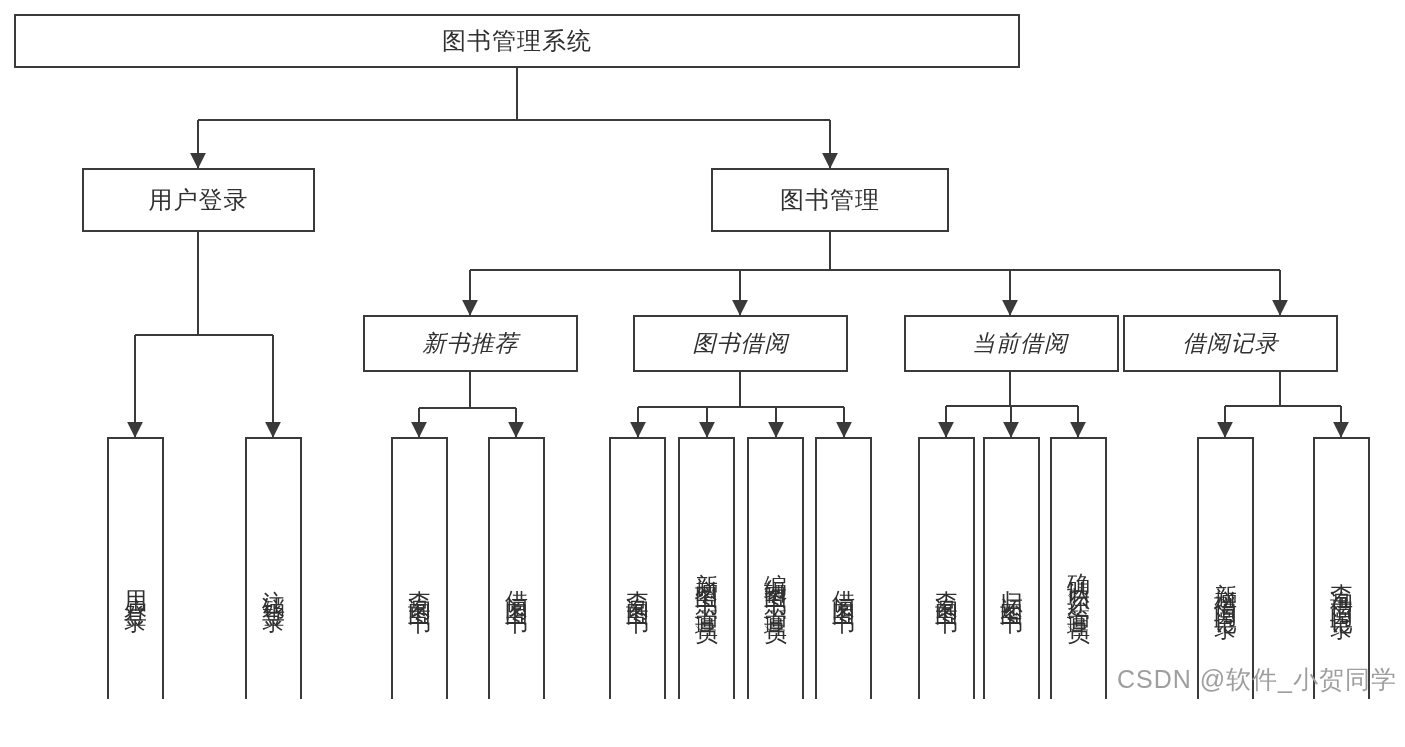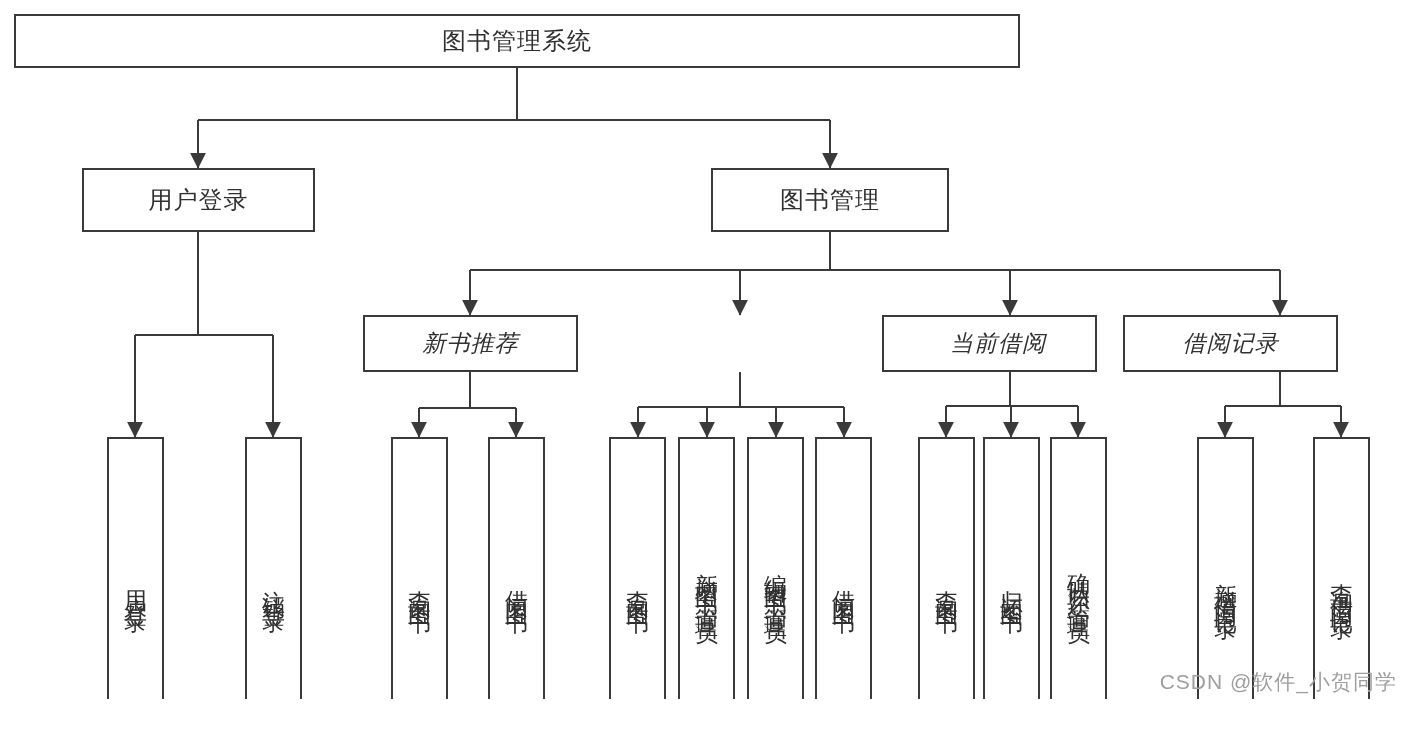--- a/index.html
+++ b/index.html
@@ -64,21 +64,21 @@
     font-size: 23px;
     letter-spacing: 7px;
     line-height: 1;
     color: var(--text);
     white-space: nowrap;
   }
   .watermark {
     position: absolute;
     right: 8px;
     bottom: 3px;
-    font-size: 21px;
+    font-size: 25px;
     color: var(--watermark);
     letter-spacing: 1px;
     z-index: 2;
     text-align: right;
   }
 </style>
 </head>
 <body>
 
 <div class="canvas">
@@ -144,21 +144,22 @@
       <line x1="1341" y1="406" x2="1341" y2="437" marker-end="url(#arrowhead)"></line>
     </g>
   </svg>
 
   <div class="node root">图书管理系统</div>
 
   <div class="node l2" style="left:82px; width:233px;">用户登录</div>
   <div class="node l2" style="left:711px; width:238px;">图书管理</div>
 
   <div class="node l3" style="left:363px;">新书推荐</div>
-  <div class="node l3" style="left:882px;padding-left:17px;">当前借阅</div>
+  <div class="node l3" style="left:633px;">图书借阅</div>
+  <div class="node l3" style="left:904px;padding-left:17px;">当前借阅</div>
   <div class="node l3" style="left:1123px;">借阅记录</div>
 
   <div class="vnode" style="left:107px;">
     <span class="vtext">用户登录</span>
   </div>
   <div class="vnode" style="left:245px;">
     <span class="vtext">注销登录</span>
   </div>
 
   <div class="vnode" style="left:391px;">

